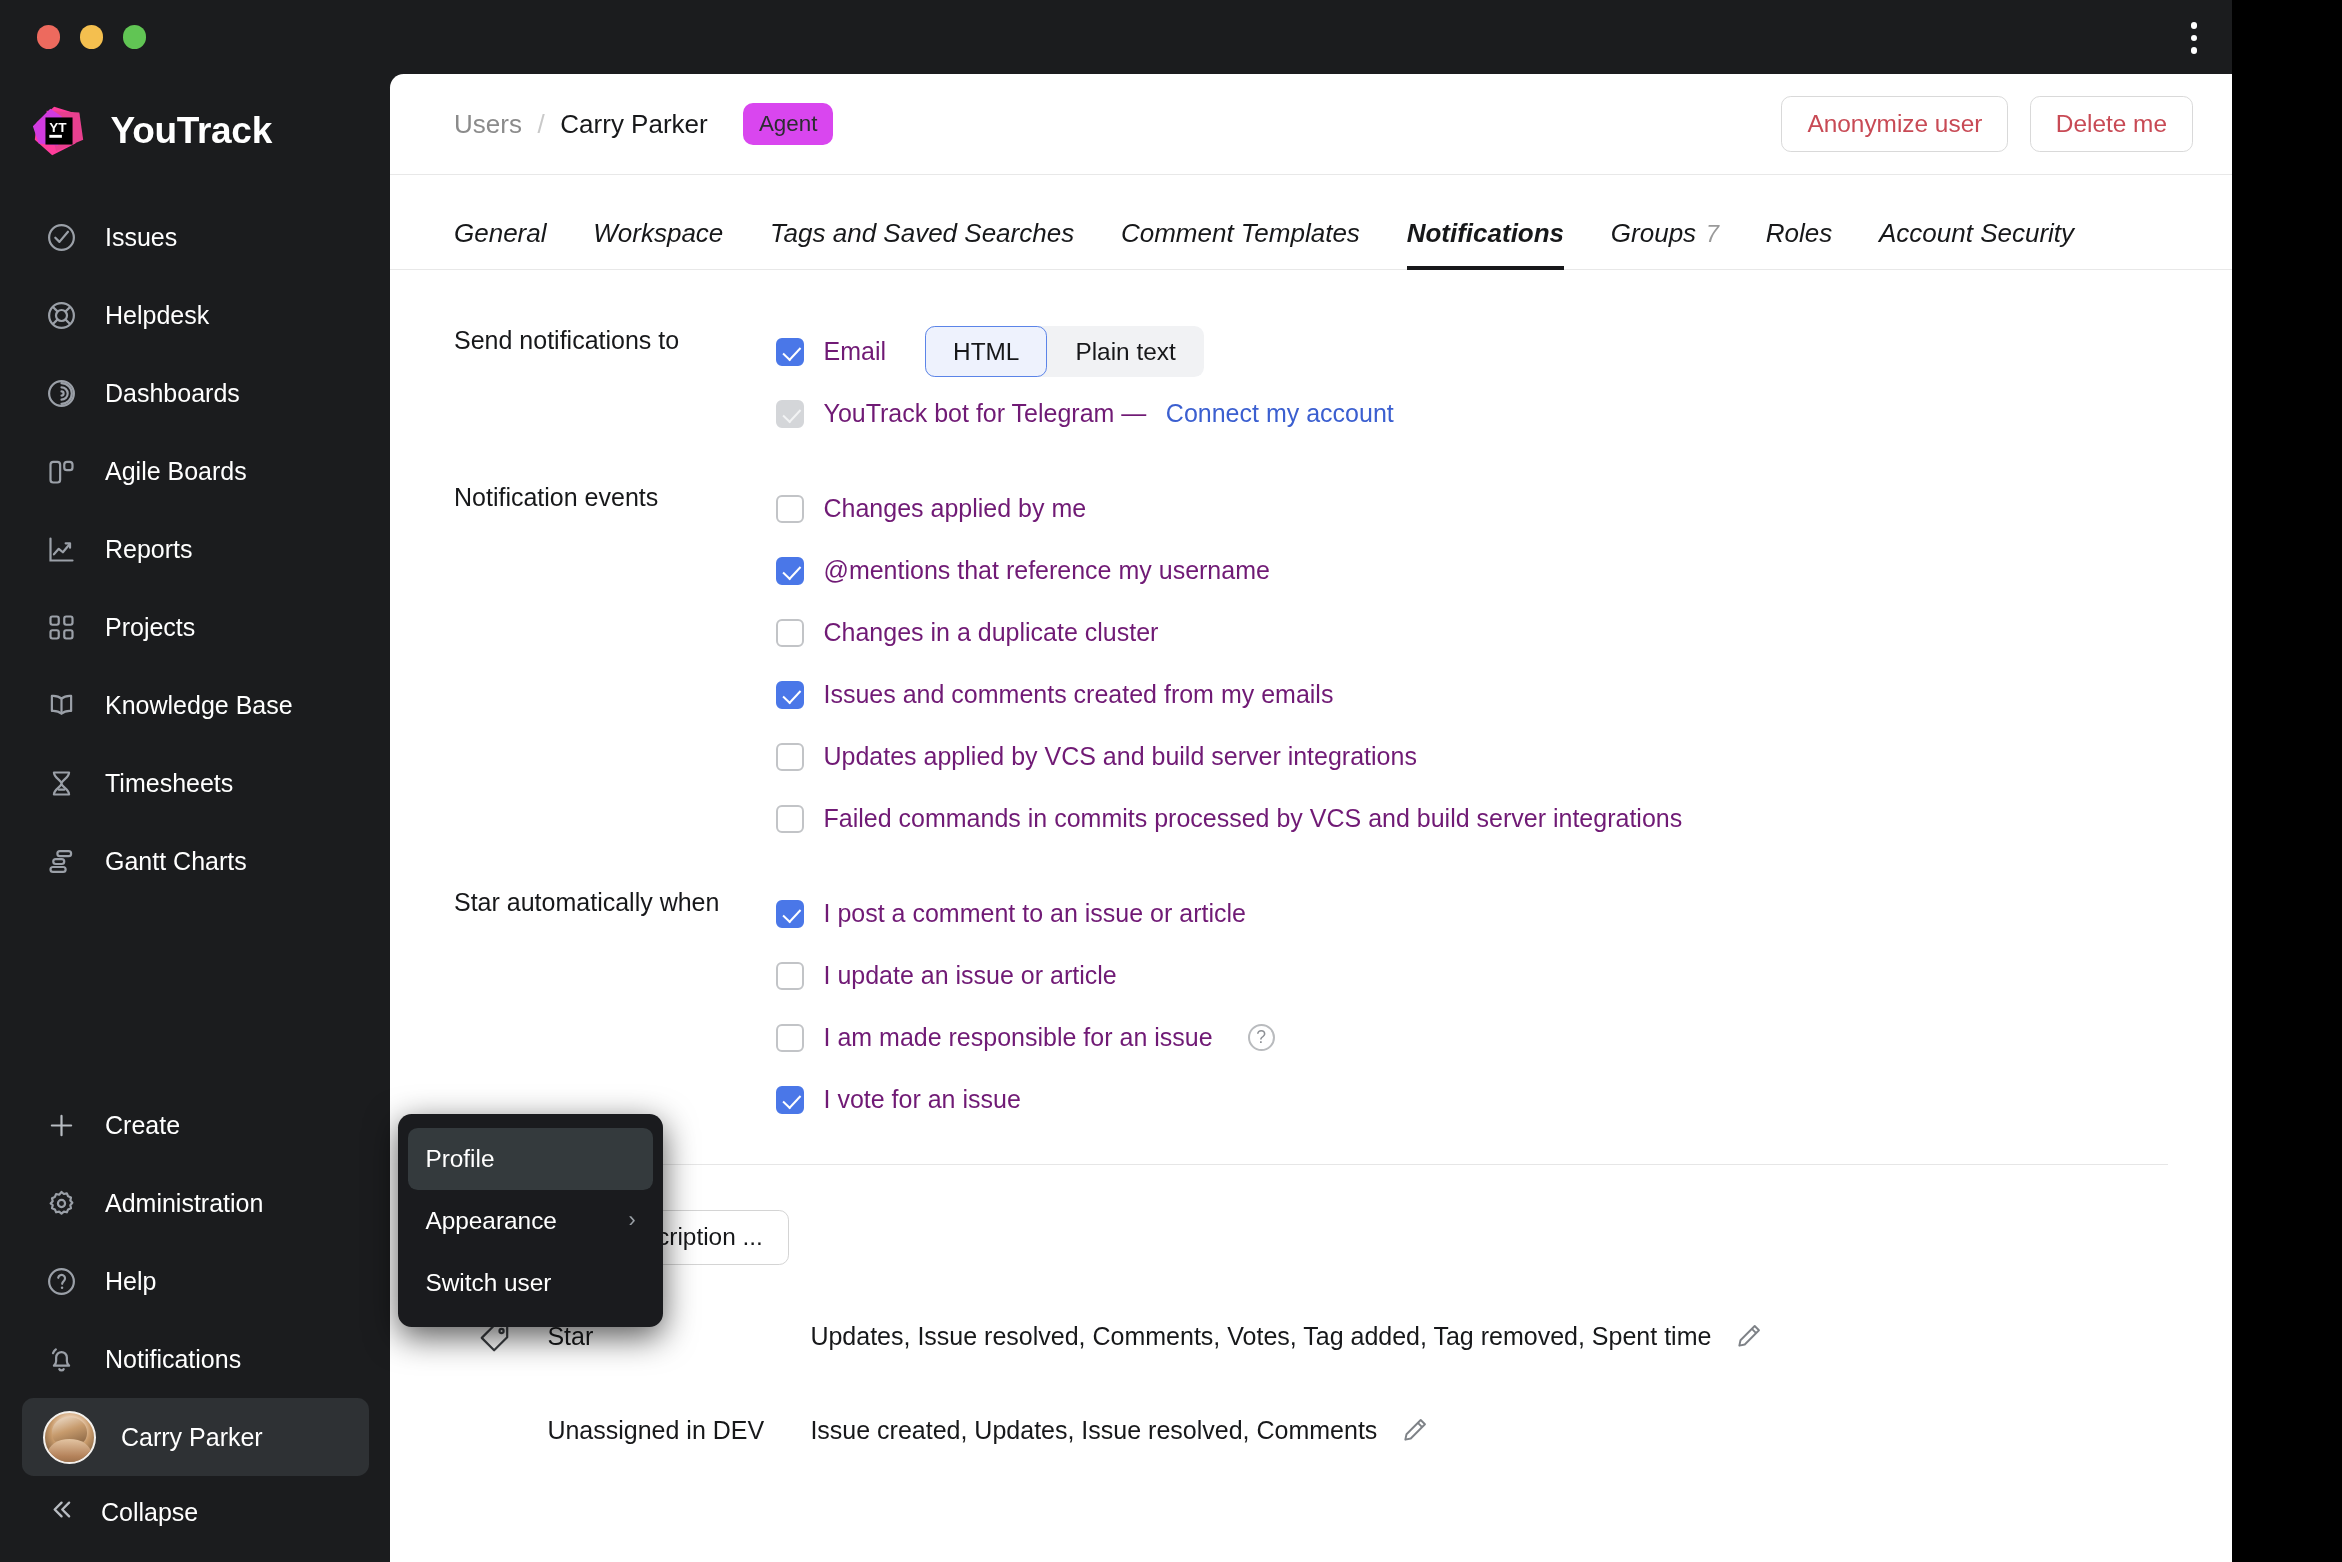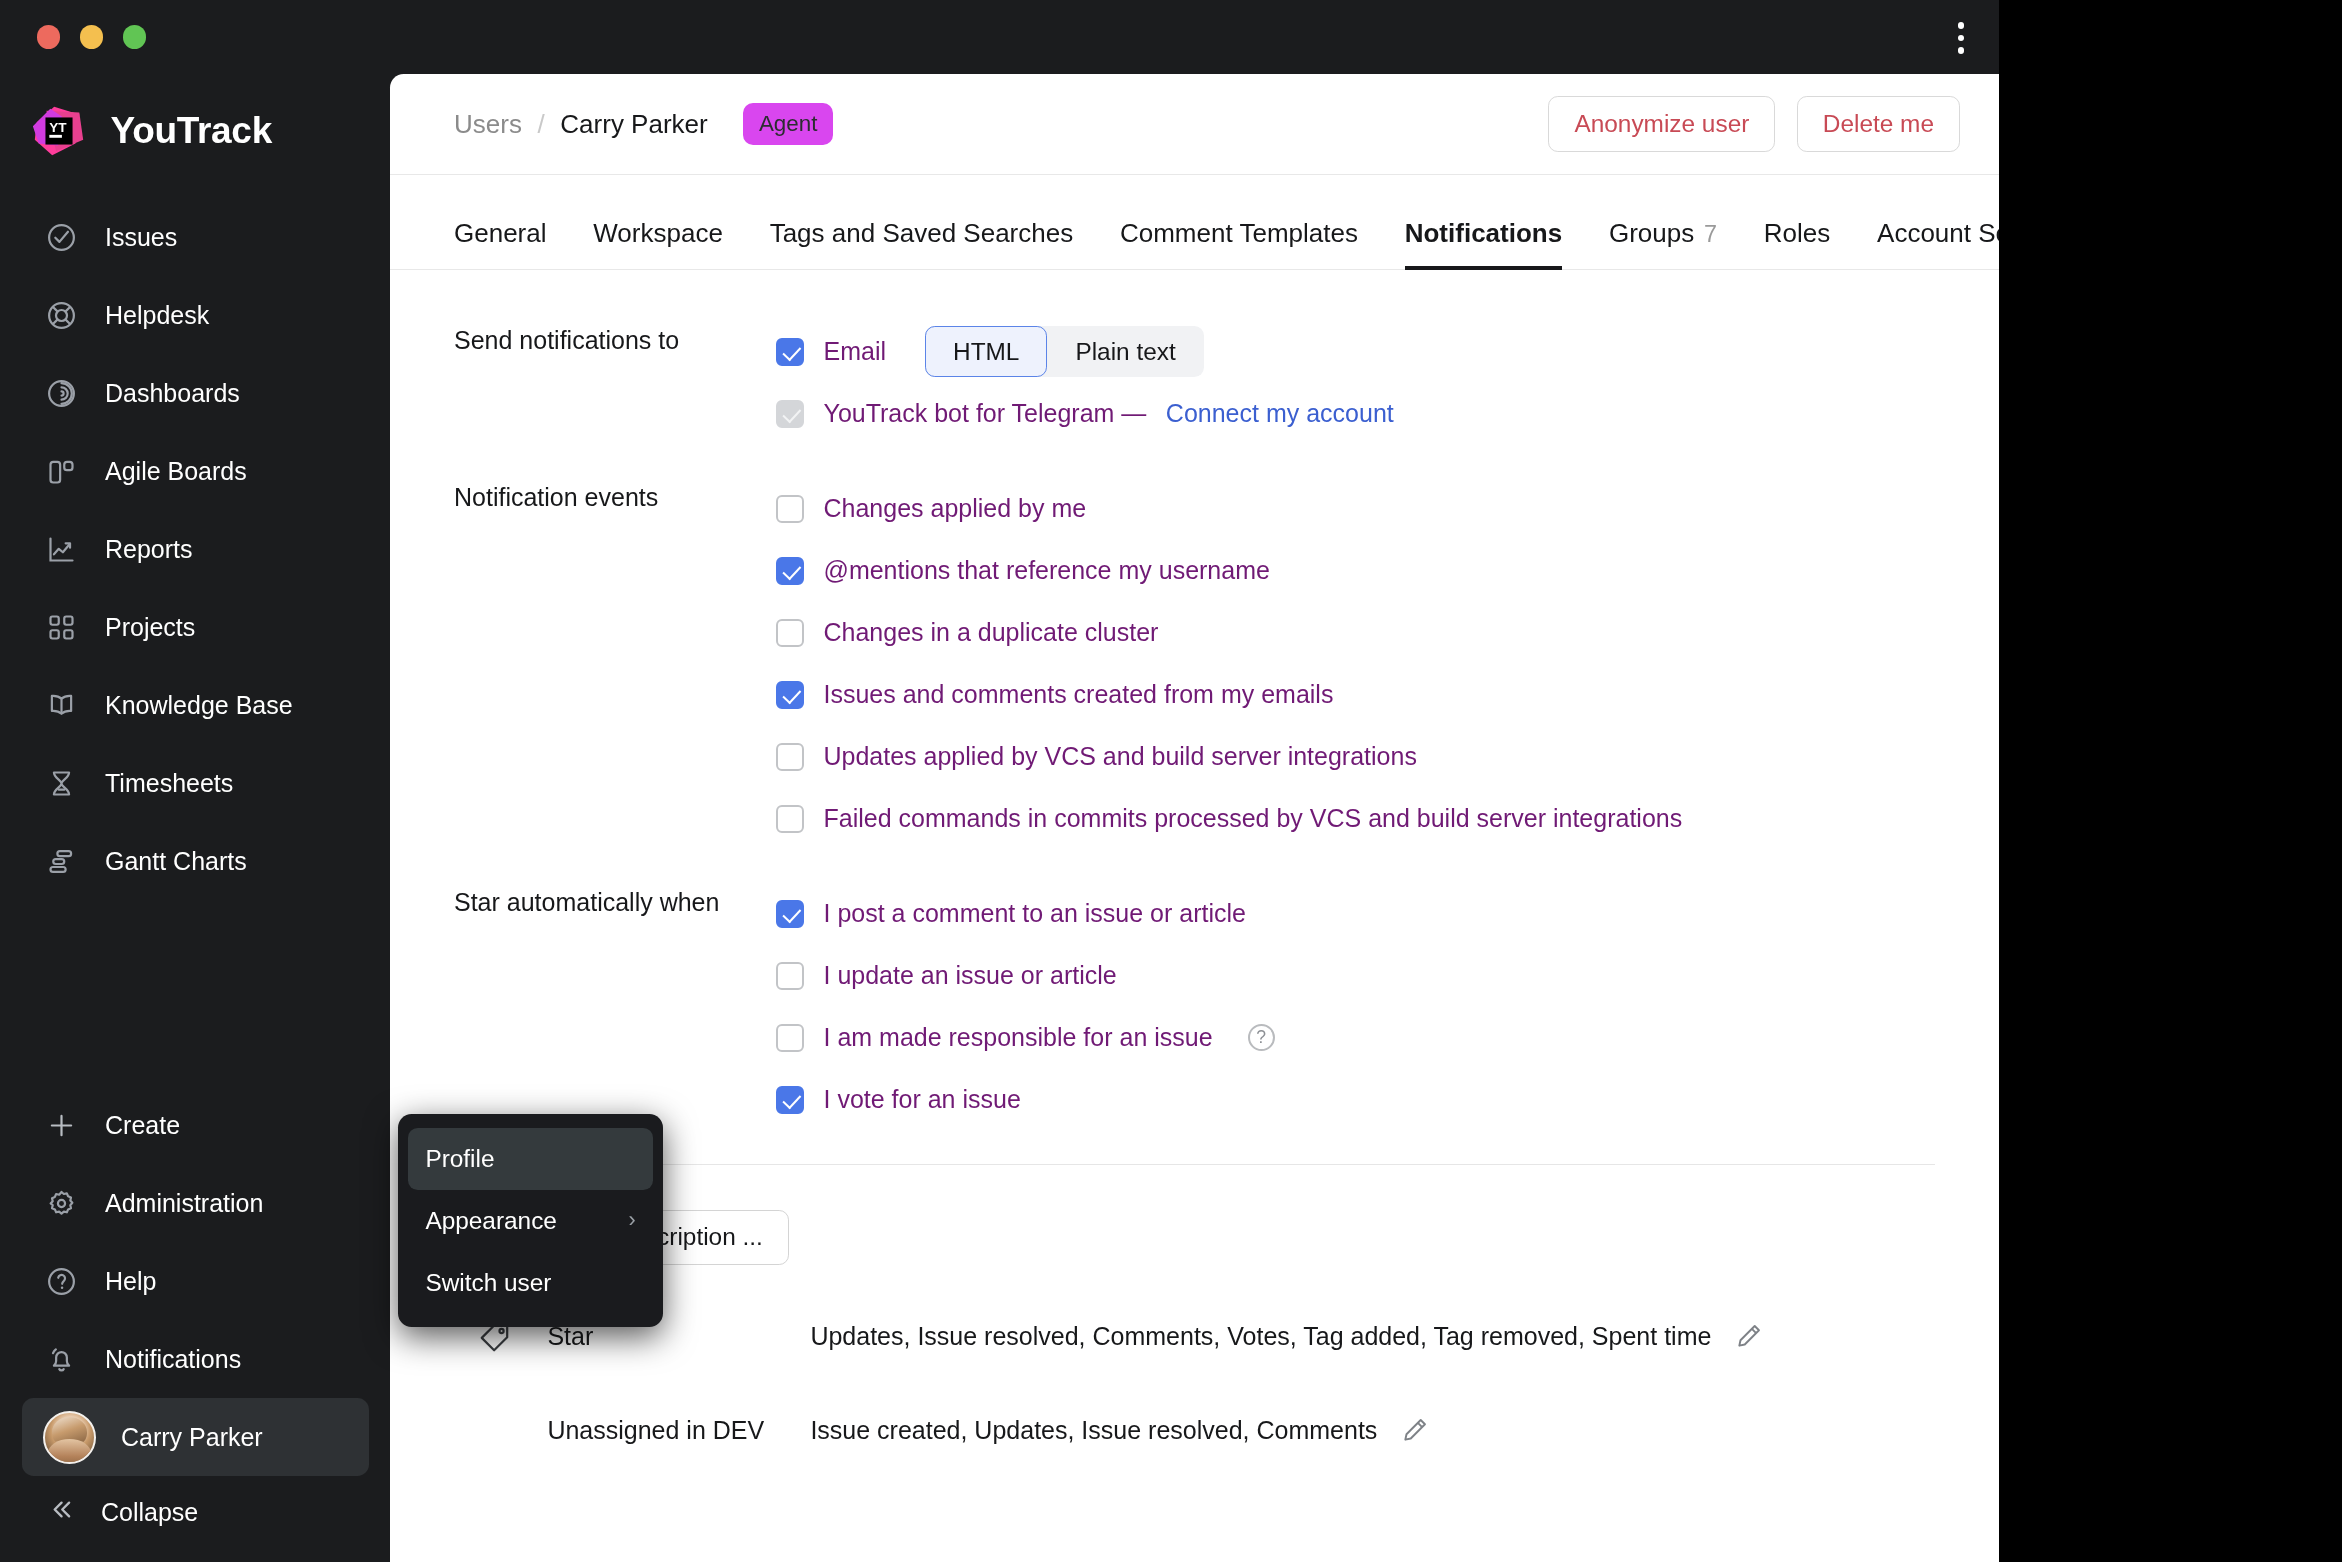--- a/index.html
+++ b/index.html
@@ -4,21 +4,21 @@
 <style>
   * { box-sizing: border-box; margin: 0; padding: 0; }
   html, body {
     width: 2343px; height: 1562px;
     overflow: hidden;
     font-family: "Liberation Sans", sans-serif;
     background: #000;
   }
   .app {
     position: relative;
-    width: 1999px; height: 1562px;
+    width: 2232px; height: 1562px;
     background: #1b1c1e;
     display: flex;
     overflow: hidden;
   }
 
   
   .sidebar {
     width: 390px;
     flex: 0 0 390px;
     background: #1b1c1e;
@@ -166,20 +166,21 @@
     cursor: pointer;
     font-family: "Liberation Sans", sans-serif;
   }
 
   .tabs {
     display: flex;
     align-items: flex-start;
     gap: 0;
     padding: 43px 64px 0 64px;
     border-bottom: 1px solid #e8e8e8;
+    font-style: italic;
   }
   .tab {
     font-size: 26px;
     color: #17181a;
     padding: 0 23.4px 19.5px 23.4px;
     cursor: pointer;
     position: relative;
     white-space: nowrap;
   }
   .tab:first-child { padding-left: 0; }

